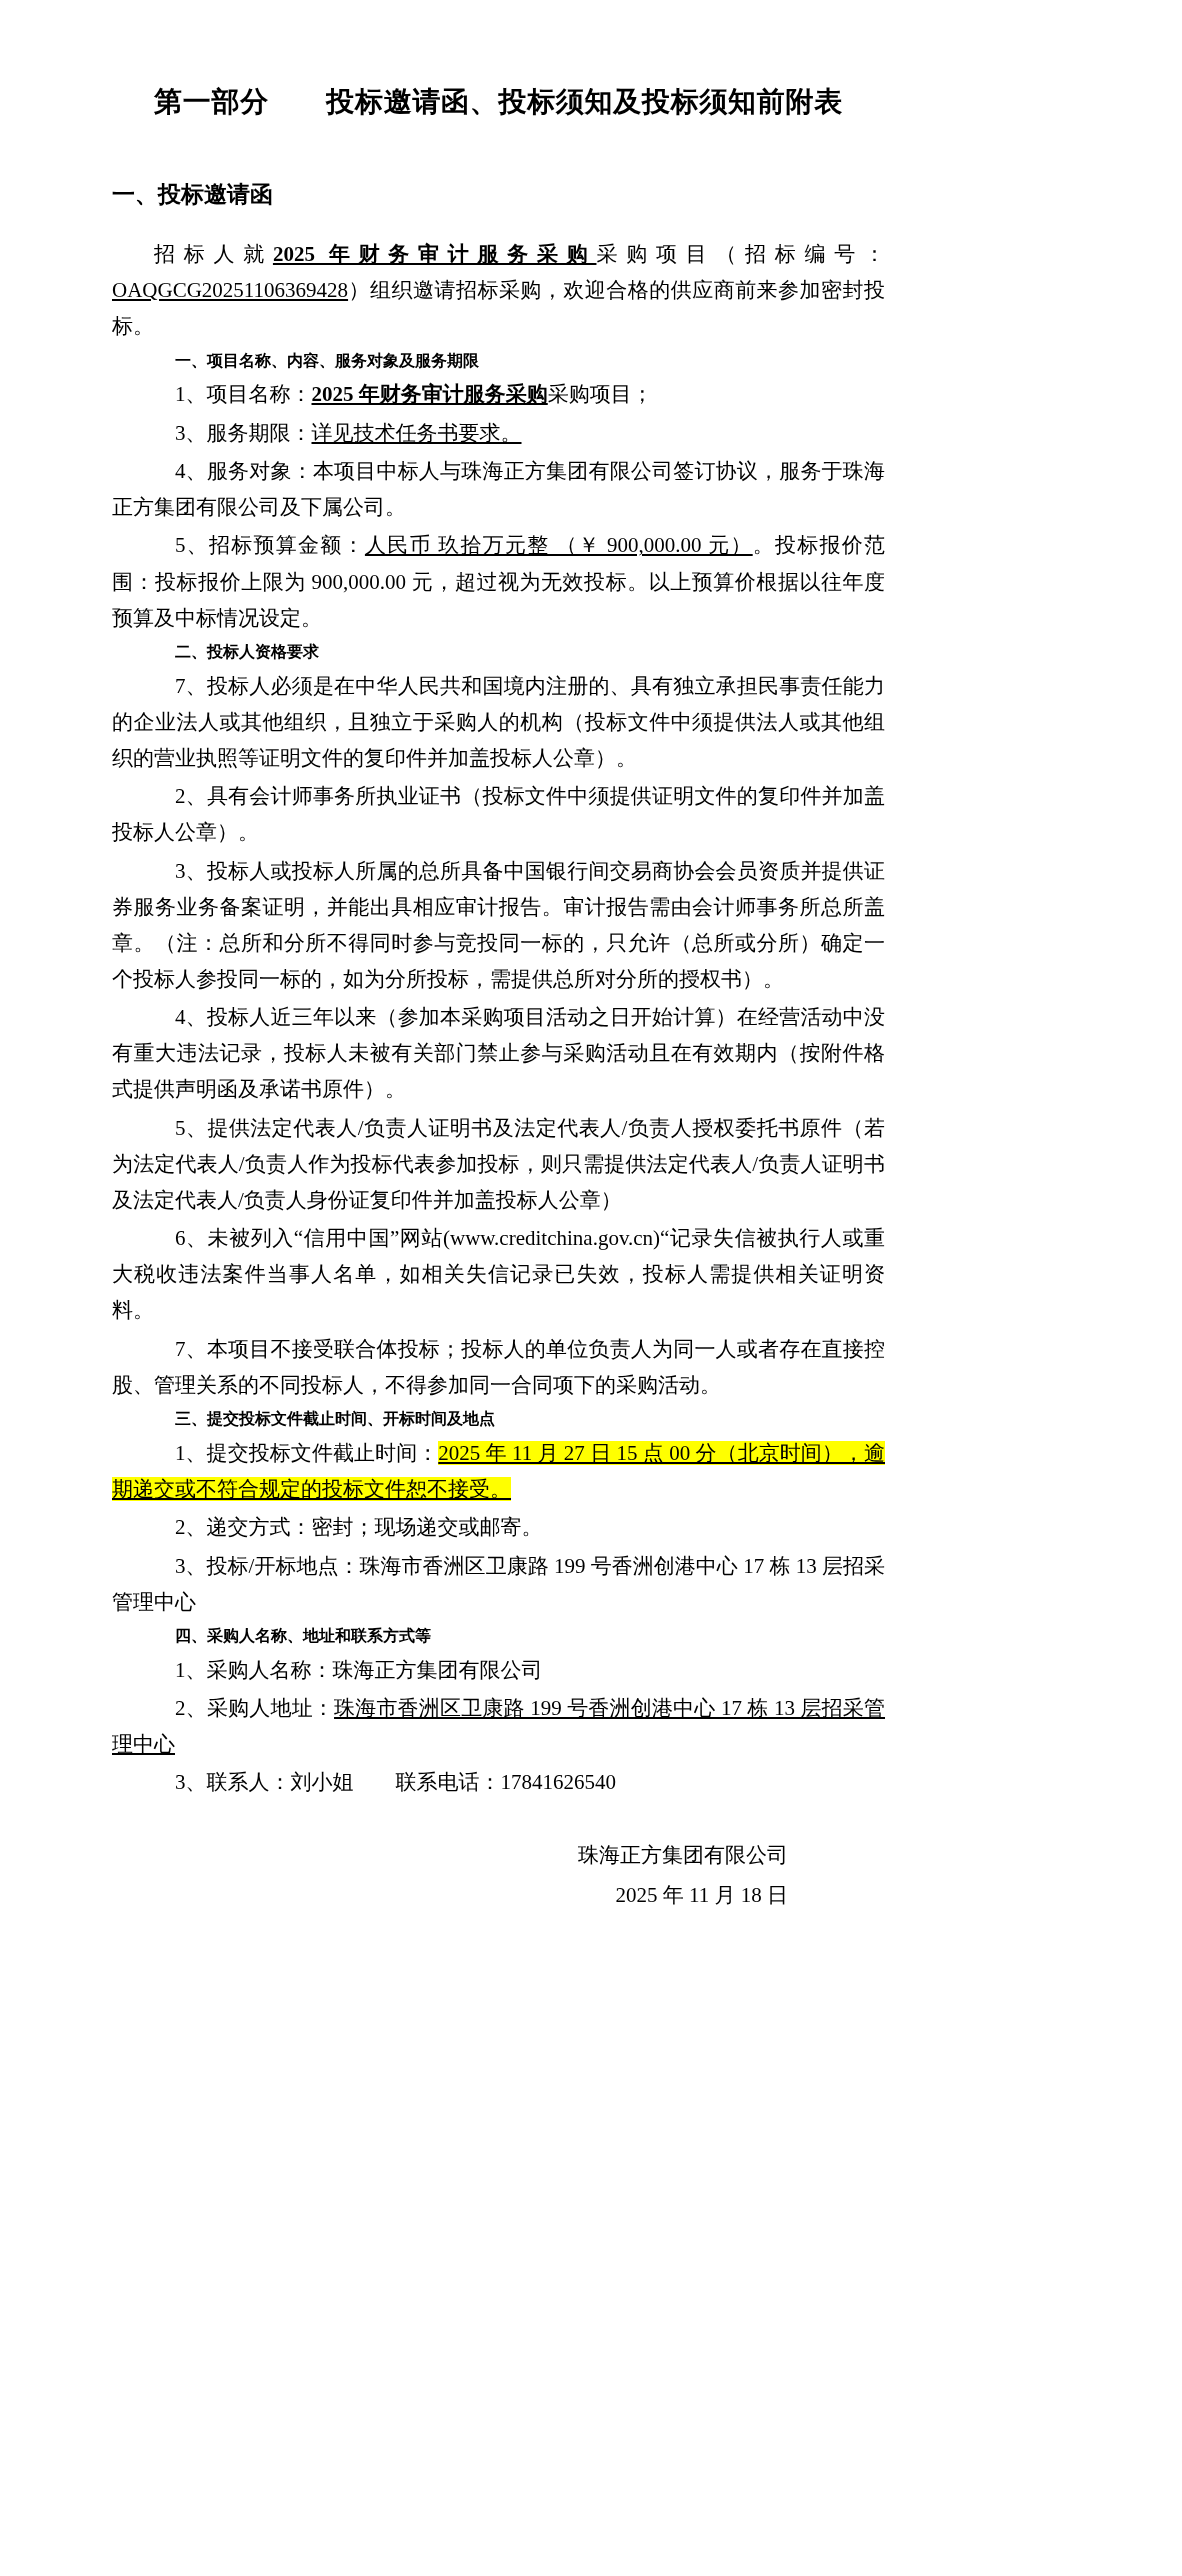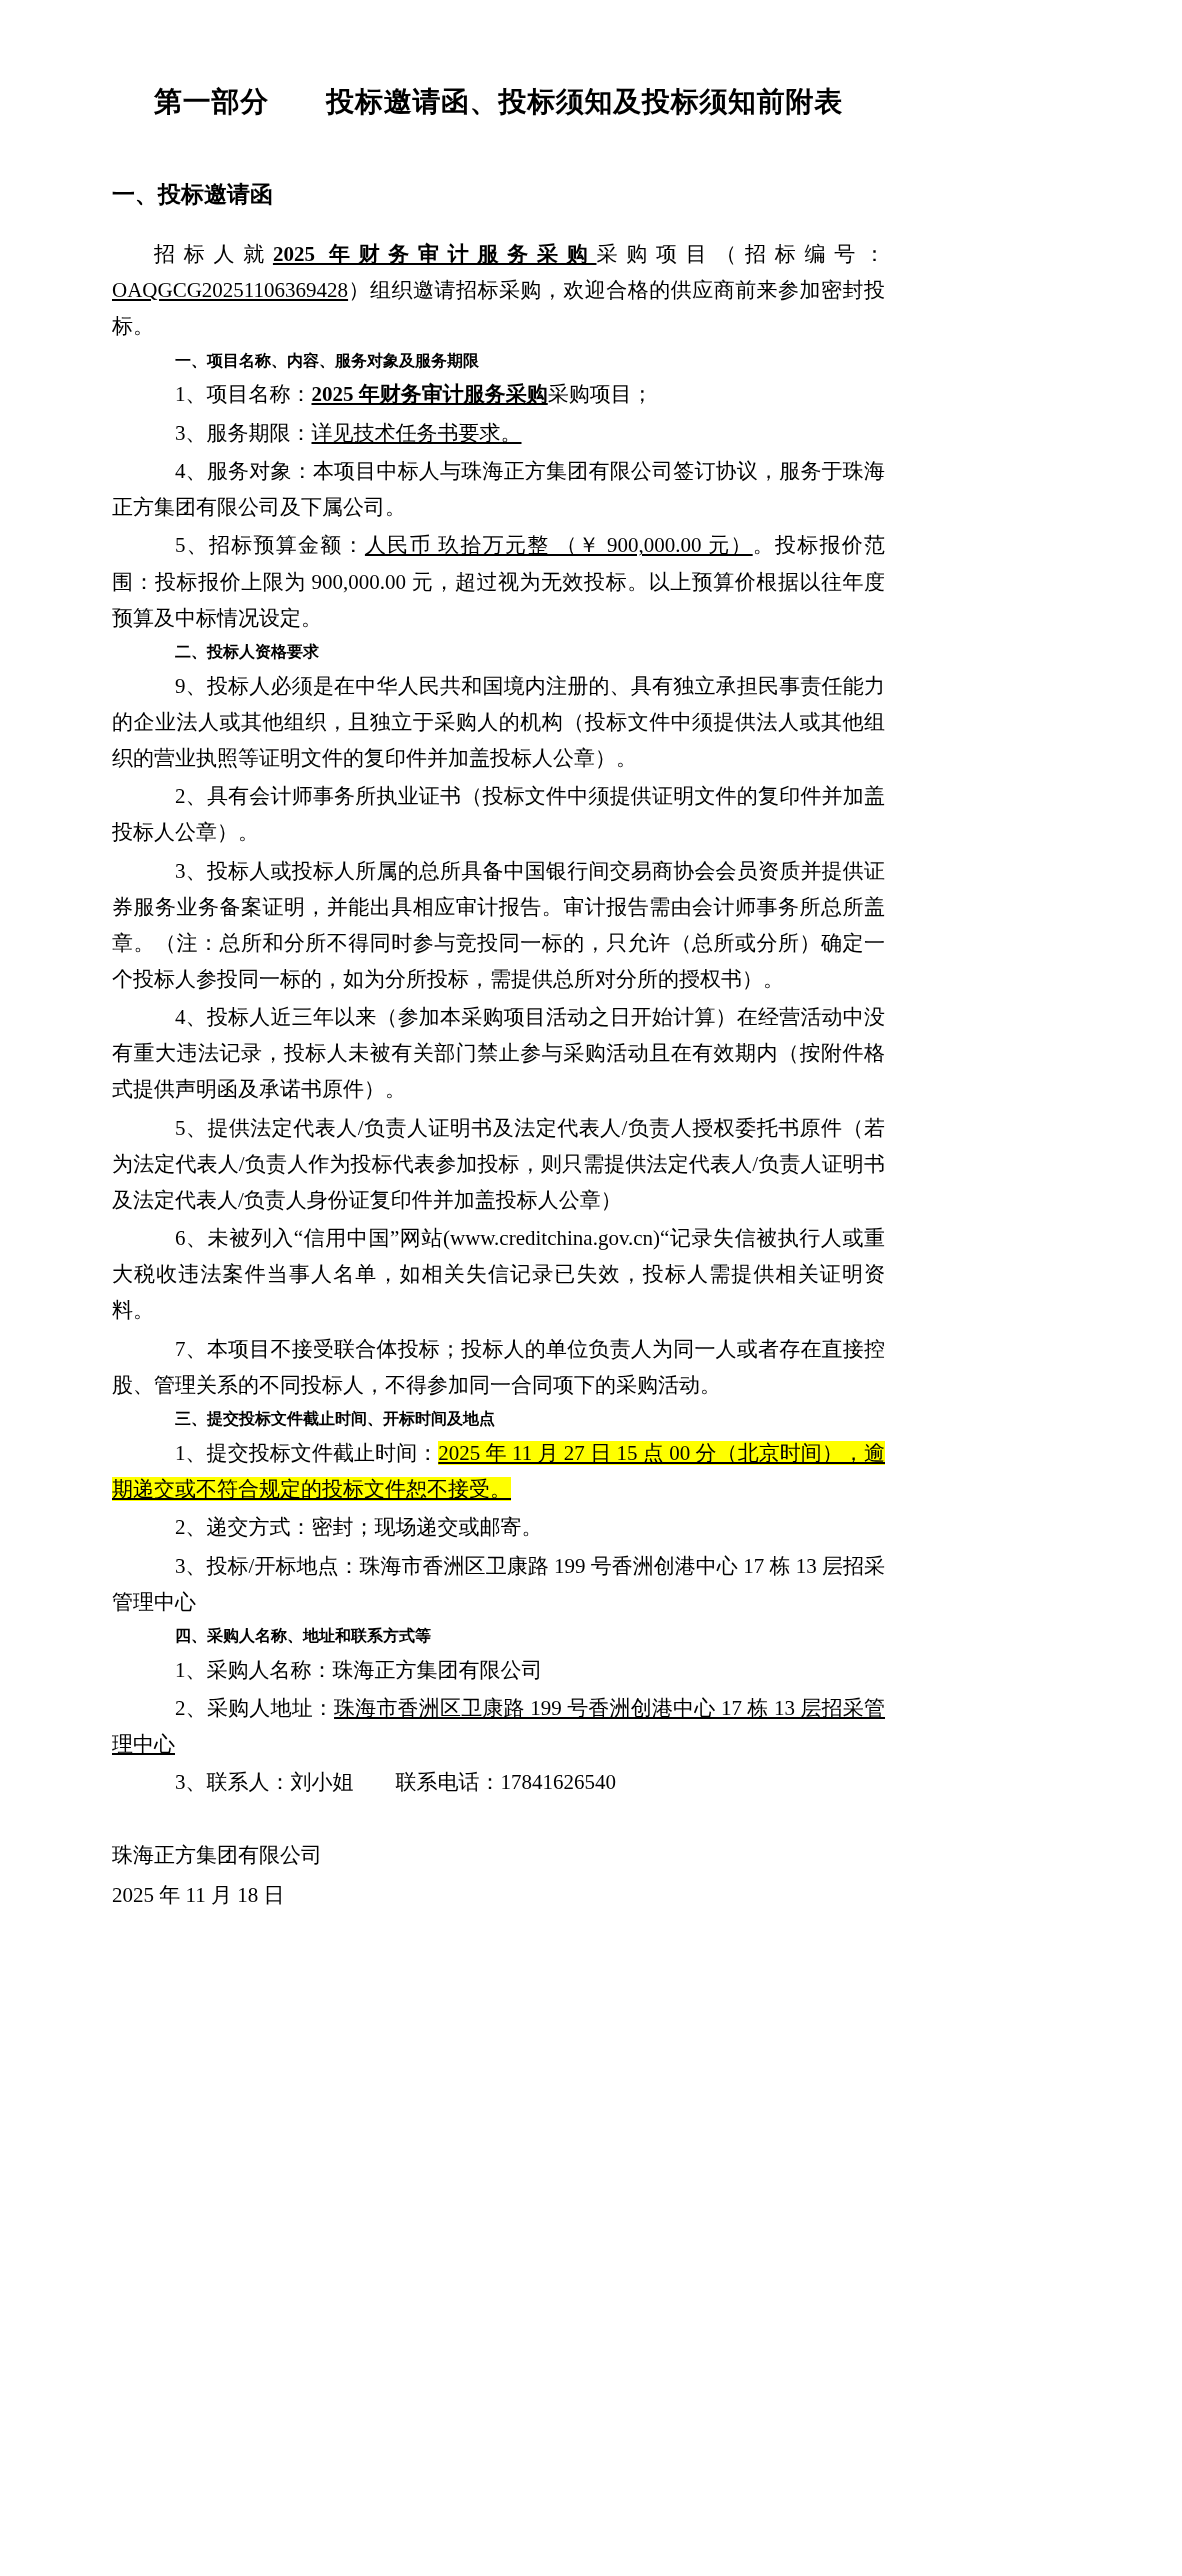--- a/index.html
+++ b/index.html
@@ -61,20 +61,21 @@
   .b {
     font-weight: bold;
   }
   .hl {
     background: #ffff00;
   }
   .signature {
     margin-top: 36px;
     font-size: 21px;
     line-height: 1.9;
+    text-align: right;
     padding-right: 97px;
   }
   .sig-line {
     display: block;
   }
 </style>
 </head>
 <body>
 
 <div class="page">
@@ -91,21 +92,21 @@
 
 
   <p class="para indent3"><span>3、服务期限：</span><span class="u">详见技术任务书要求。</span></p>
 
   <p class="para indent3">4、服务对象：本项目中标人与珠海正方集团有限公司签订协议，服务于珠海正方集团有限公司及下属公司。</p>
 
   <p class="para indent3"><span>5、招标预算金额：</span><span class="u">人民币 玖拾万元整 （￥ 900,000.00 元）</span><span>。投标报价范围：投标报价上限为 900,000.00 元，超过视为无效投标。以上预算价根据以往年度预算及中标情况设定。</span></p>
 
   <p class="heading-sub">二、投标人资格要求</p>
 
-  <p class="para indent3">9、投标人必须是在中华人民共和国境内注册的、具有独立承担民事责任能力的企业法人或其他组织，且独立于采购人的机构（投标文件中须提供法人或其他组织的营业执照等证明文件的复印件并加盖投标人公章）。</p>
+  <p class="para indent3">7、投标人必须是在中华人民共和国境内注册的、具有独立承担民事责任能力的企业法人或其他组织，且独立于采购人的机构（投标文件中须提供法人或其他组织的营业执照等证明文件的复印件并加盖投标人公章）。</p>
   <p class="para indent3">2、具有会计师事务所执业证书（投标文件中须提供证明文件的复印件并加盖投标人公章）。</p>
   <p class="para indent3">3、投标人或投标人所属的总所具备中国银行间交易商协会会员资质并提供证券服务业务备案证明，并能出具相应审计报告。审计报告需由会计师事务所总所盖章。（注：总所和分所不得同时参与竞投同一标的，只允许（总所或分所）确定一个投标人参投同一标的，如为分所投标，需提供总所对分所的授权书）。</p>
   <p class="para indent3">4、投标人近三年以来（参加本采购项目活动之日开始计算）在经营活动中没有重大违法记录，投标人未被有关部门禁止参与采购活动且在有效期内（按附件格式提供声明函及承诺书原件）。</p>
   <p class="para indent3">5、提供法定代表人/负责人证明书及法定代表人/负责人授权委托书原件（若为法定代表人/负责人作为投标代表参加投标，则只需提供法定代表人/负责人证明书及法定代表人/负责人身份证复印件并加盖投标人公章）</p>
   <p class="para indent3">6、未被列入“信用中国”网站(www.creditchina.gov.cn)“记录失信被执行人或重大税收违法案件当事人名单，如相关失信记录已失效，投标人需提供相关证明资料。</p>
   <p class="para indent3">7、本项目不接受联合体投标；投标人的单位负责人为同一人或者存在直接控股、管理关系的不同投标人，不得参加同一合同项下的采购活动。</p>
 
   <p class="heading-sub">三、提交投标文件截止时间、开标时间及地点</p>
 
   <p class="para indent3"><span>1、提交投标文件截止时间：</span><span class="hl u">2025 年 11 月 27 日 15 点 00 分（北京时间），逾期递交或不符合规定的投标文件恕不接受。</span></p>

